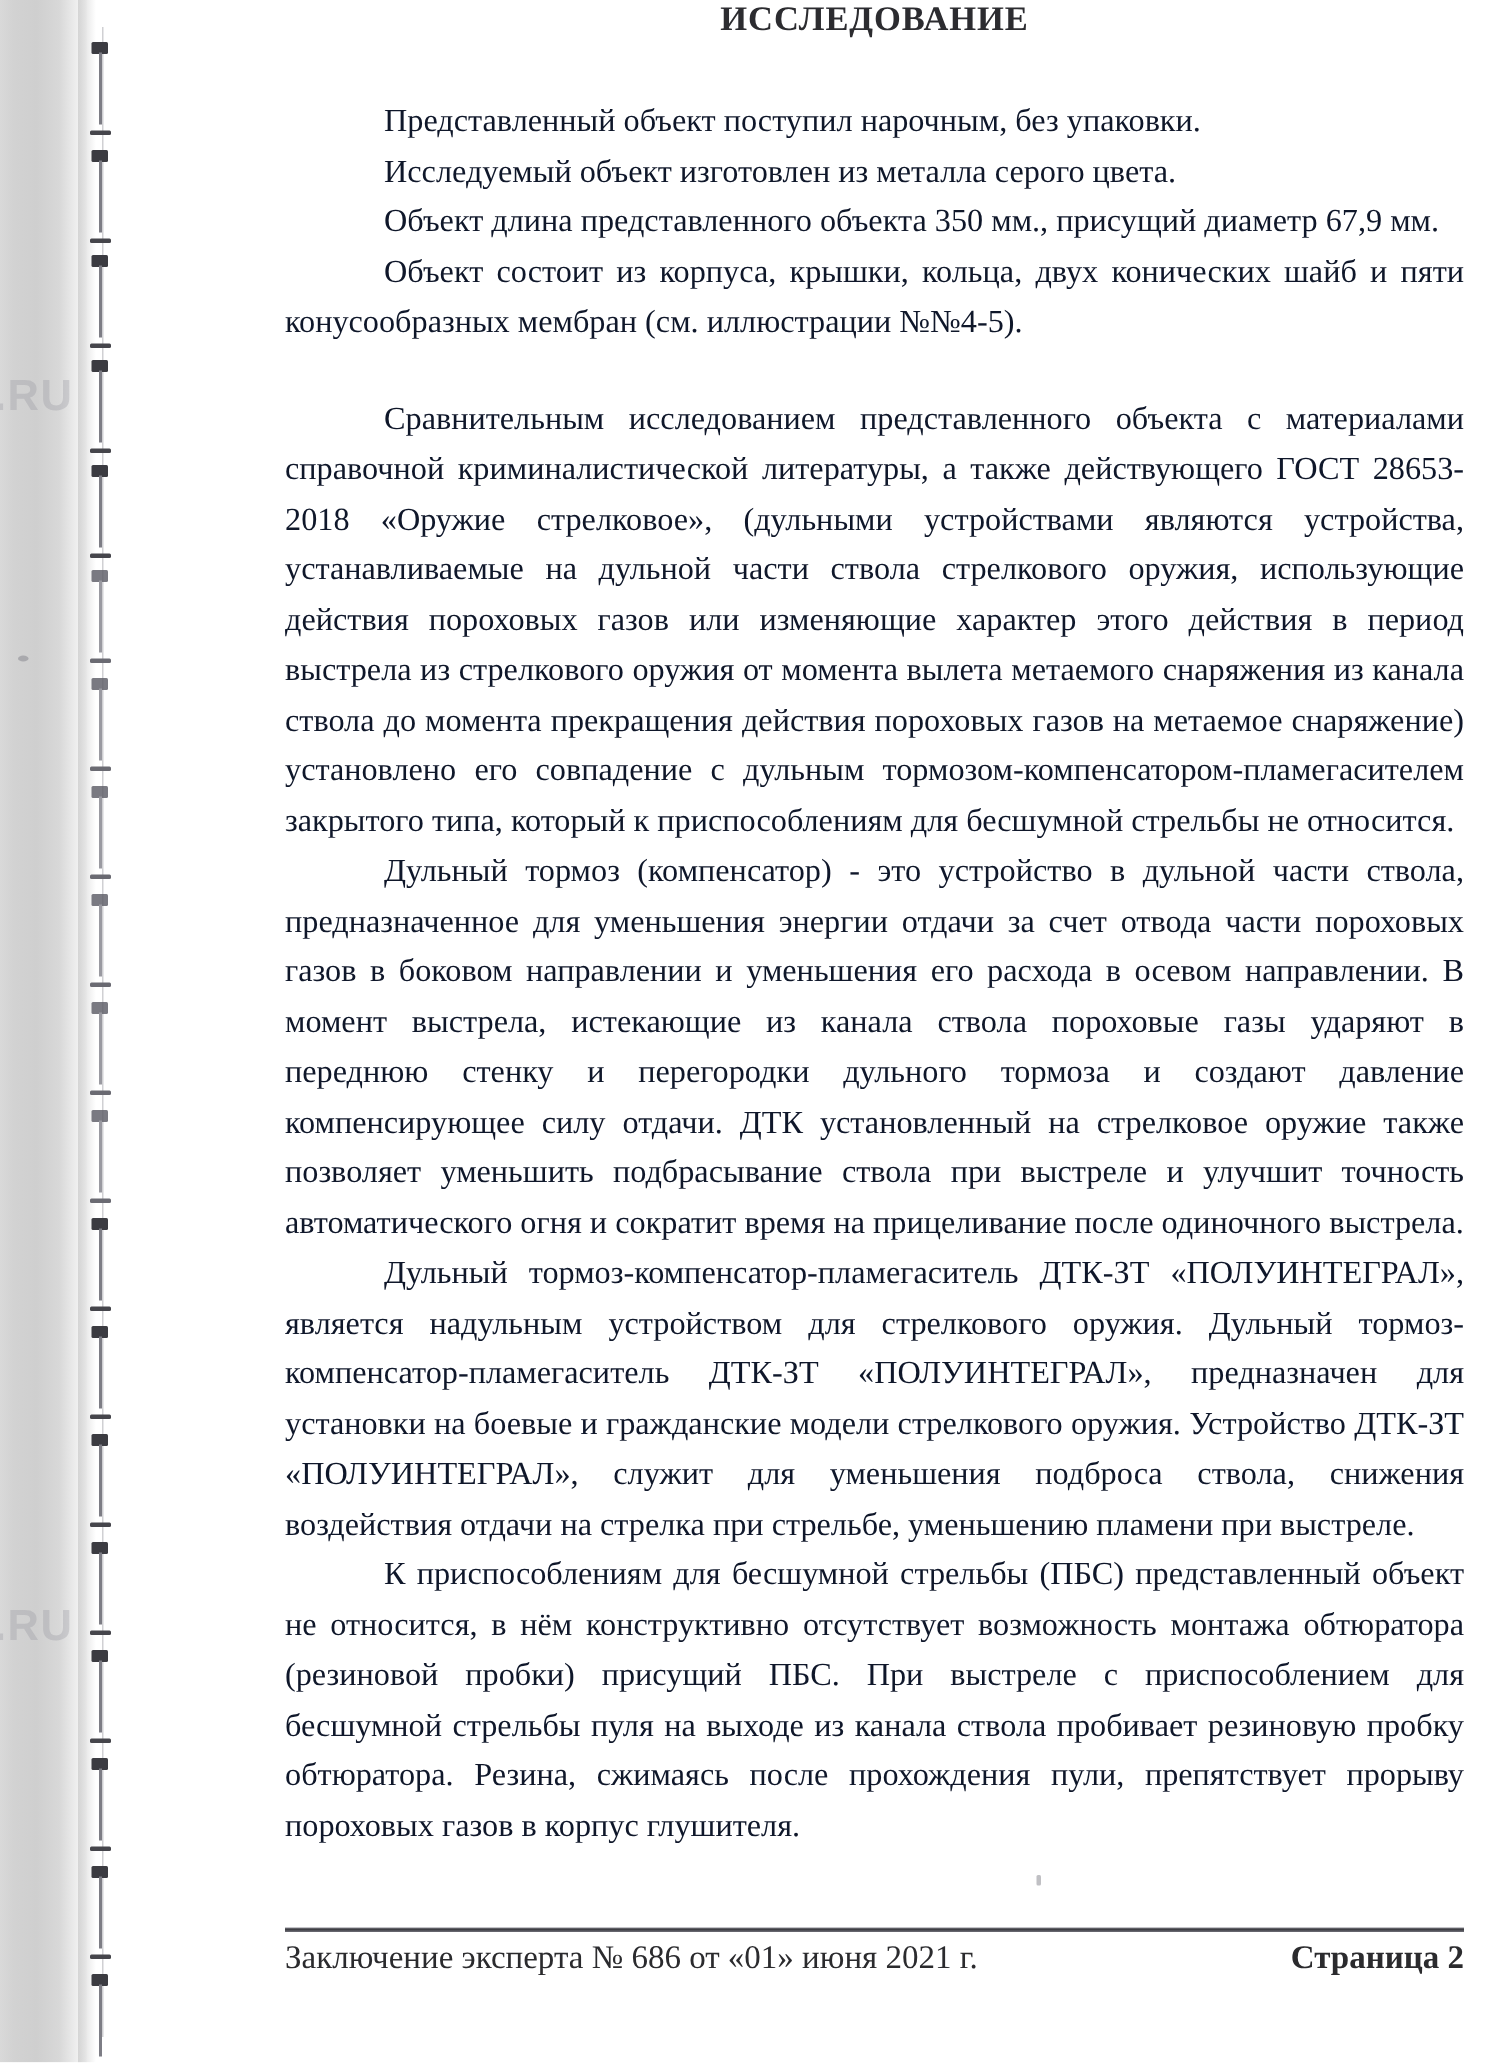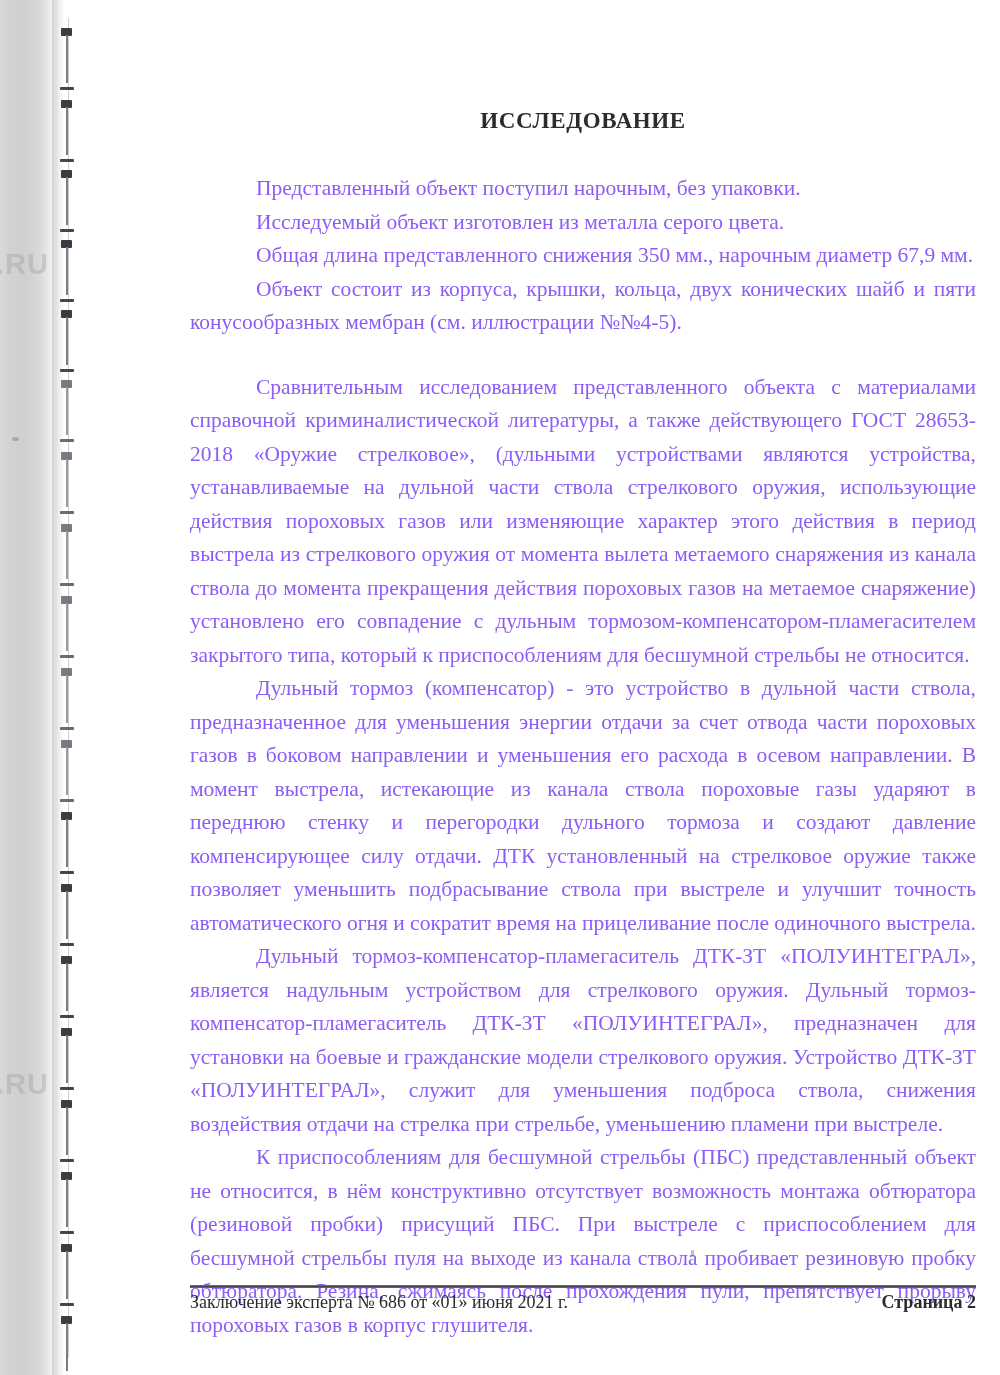--- a/index.html
+++ b/index.html
@@ -121,36 +121,35 @@
   .doc-body {
     position: absolute;
     left: 190px;
     top: 0;
     width: 786px;
     height: 100%;
   }
 
   .doc-title {
     margin: 0;
-    padding-top: 108px;
     text-align: center;
     font-size: 23px;
     font-weight: bold;
     letter-spacing: 0.6px;
     color: #2c2c30;
     font-family: "Liberation Serif", "DejaVu Serif", serif;
   }
 
   .para {
     margin: 0;
     text-align: justify;
     text-justify: inter-word;
     font-size: 21.5px;
     line-height: 33.5px;
-    color: #8b5cf6;
+    color: #0f172a;
     text-indent: 66px;
     hyphens: none;
   }
   .para b { font-weight: normal; }
 
   .block-intro { margin-top: 38px; }
   .block-intro .para { text-indent: 66px; }
   .para.no-justify { text-align: left; }
 
   .gap-lg { height: 31px; }
@@ -165,21 +164,21 @@
     background: linear-gradient(to bottom, #8c8c93 0%, #3a3a40 40%, #6f6f77 100%);
   }
   .footer-row {
     position: absolute;
     left: 0;
     top: 1292px;
     width: 786px;
     display: flex;
     justify-content: space-between;
     align-items: center;
-    font-size: 18px;
+    font-size: 22px;
     color: #2b2b2e;
   }
   .footer-left { white-space: nowrap; }
   .footer-right { white-space: nowrap; font-weight: bold; }
 
   
   .speck {
     position: absolute;
     background: rgba(130,130,138,0.5);
     border-radius: 50%;
@@ -298,21 +297,21 @@
   <div class="speck" style="left:691px; top:1250px; width:3px; height:7px; border-radius:1px;"></div>
 
   <div class="doc-body">
 
     <h1 class="doc-title">ИССЛЕДОВАНИЕ</h1>
 
     <div class="block-intro">
       <p class="para no-justify">Представленный объект поступил нарочным, без упаковки.</p>
       <p class="para no-justify">Исследуемый объект изготовлен из металла серого цвета.</p>
 
-      <p class="para"><span>Общая длина представленного снижения </span><b>350</b><span> мм., нарочным диаметр </span><b>67,9</b><span> мм.</span></p>
+      <p class="para"><span>Объект длина представленного объекта </span><b>350</b><span> мм., присущий диаметр </span><b>67,9</b><span> мм.</span></p>
 
       <p class="para">Объект состоит из корпуса, крышки, кольца, двух конических шайб и пяти конусообразных мембран (см. иллюстрации №№4-5).</p>
     </div>
 
     <div class="gap-lg"></div>
 
     <p class="para">Сравнительным исследованием представленного объекта с материалами справочной криминалистической литературы, а также действующего ГОСТ 28653-2018 «Оружие стрелковое», (дульными устройствами являются устройства, устанавливаемые на дульной части ствола стрелкового оружия, использующие действия пороховых газов или изменяющие характер этого действия в период выстрела из стрелкового оружия от момента вылета метаемого снаряжения из канала ствола до момента прекращения действия пороховых газов на метаемое снаряжение) установлено его совпадение с дульным тормозом-компенсатором-пламегасителем закрытого типа, который к приспособлениям для бесшумной стрельбы не относится.</p>
 
     <p class="para">Дульный тормоз (компенсатор) - это устройство в дульной части ствола, предназначенное для уменьшения энергии отдачи за счет отвода части пороховых газов в боковом направлении и уменьшения его расхода в осевом направлении. В момент выстрела, истекающие из канала ствола пороховые газы ударяют в переднюю стенку и перегородки дульного тормоза и создают давление компенсирующее силу отдачи. ДТК установленный на стрелковое оружие также позволяет уменьшить подбрасывание ствола при выстреле и улучшит точность автоматического огня и сократит время на прицеливание после одиночного выстрела.</p>
 

